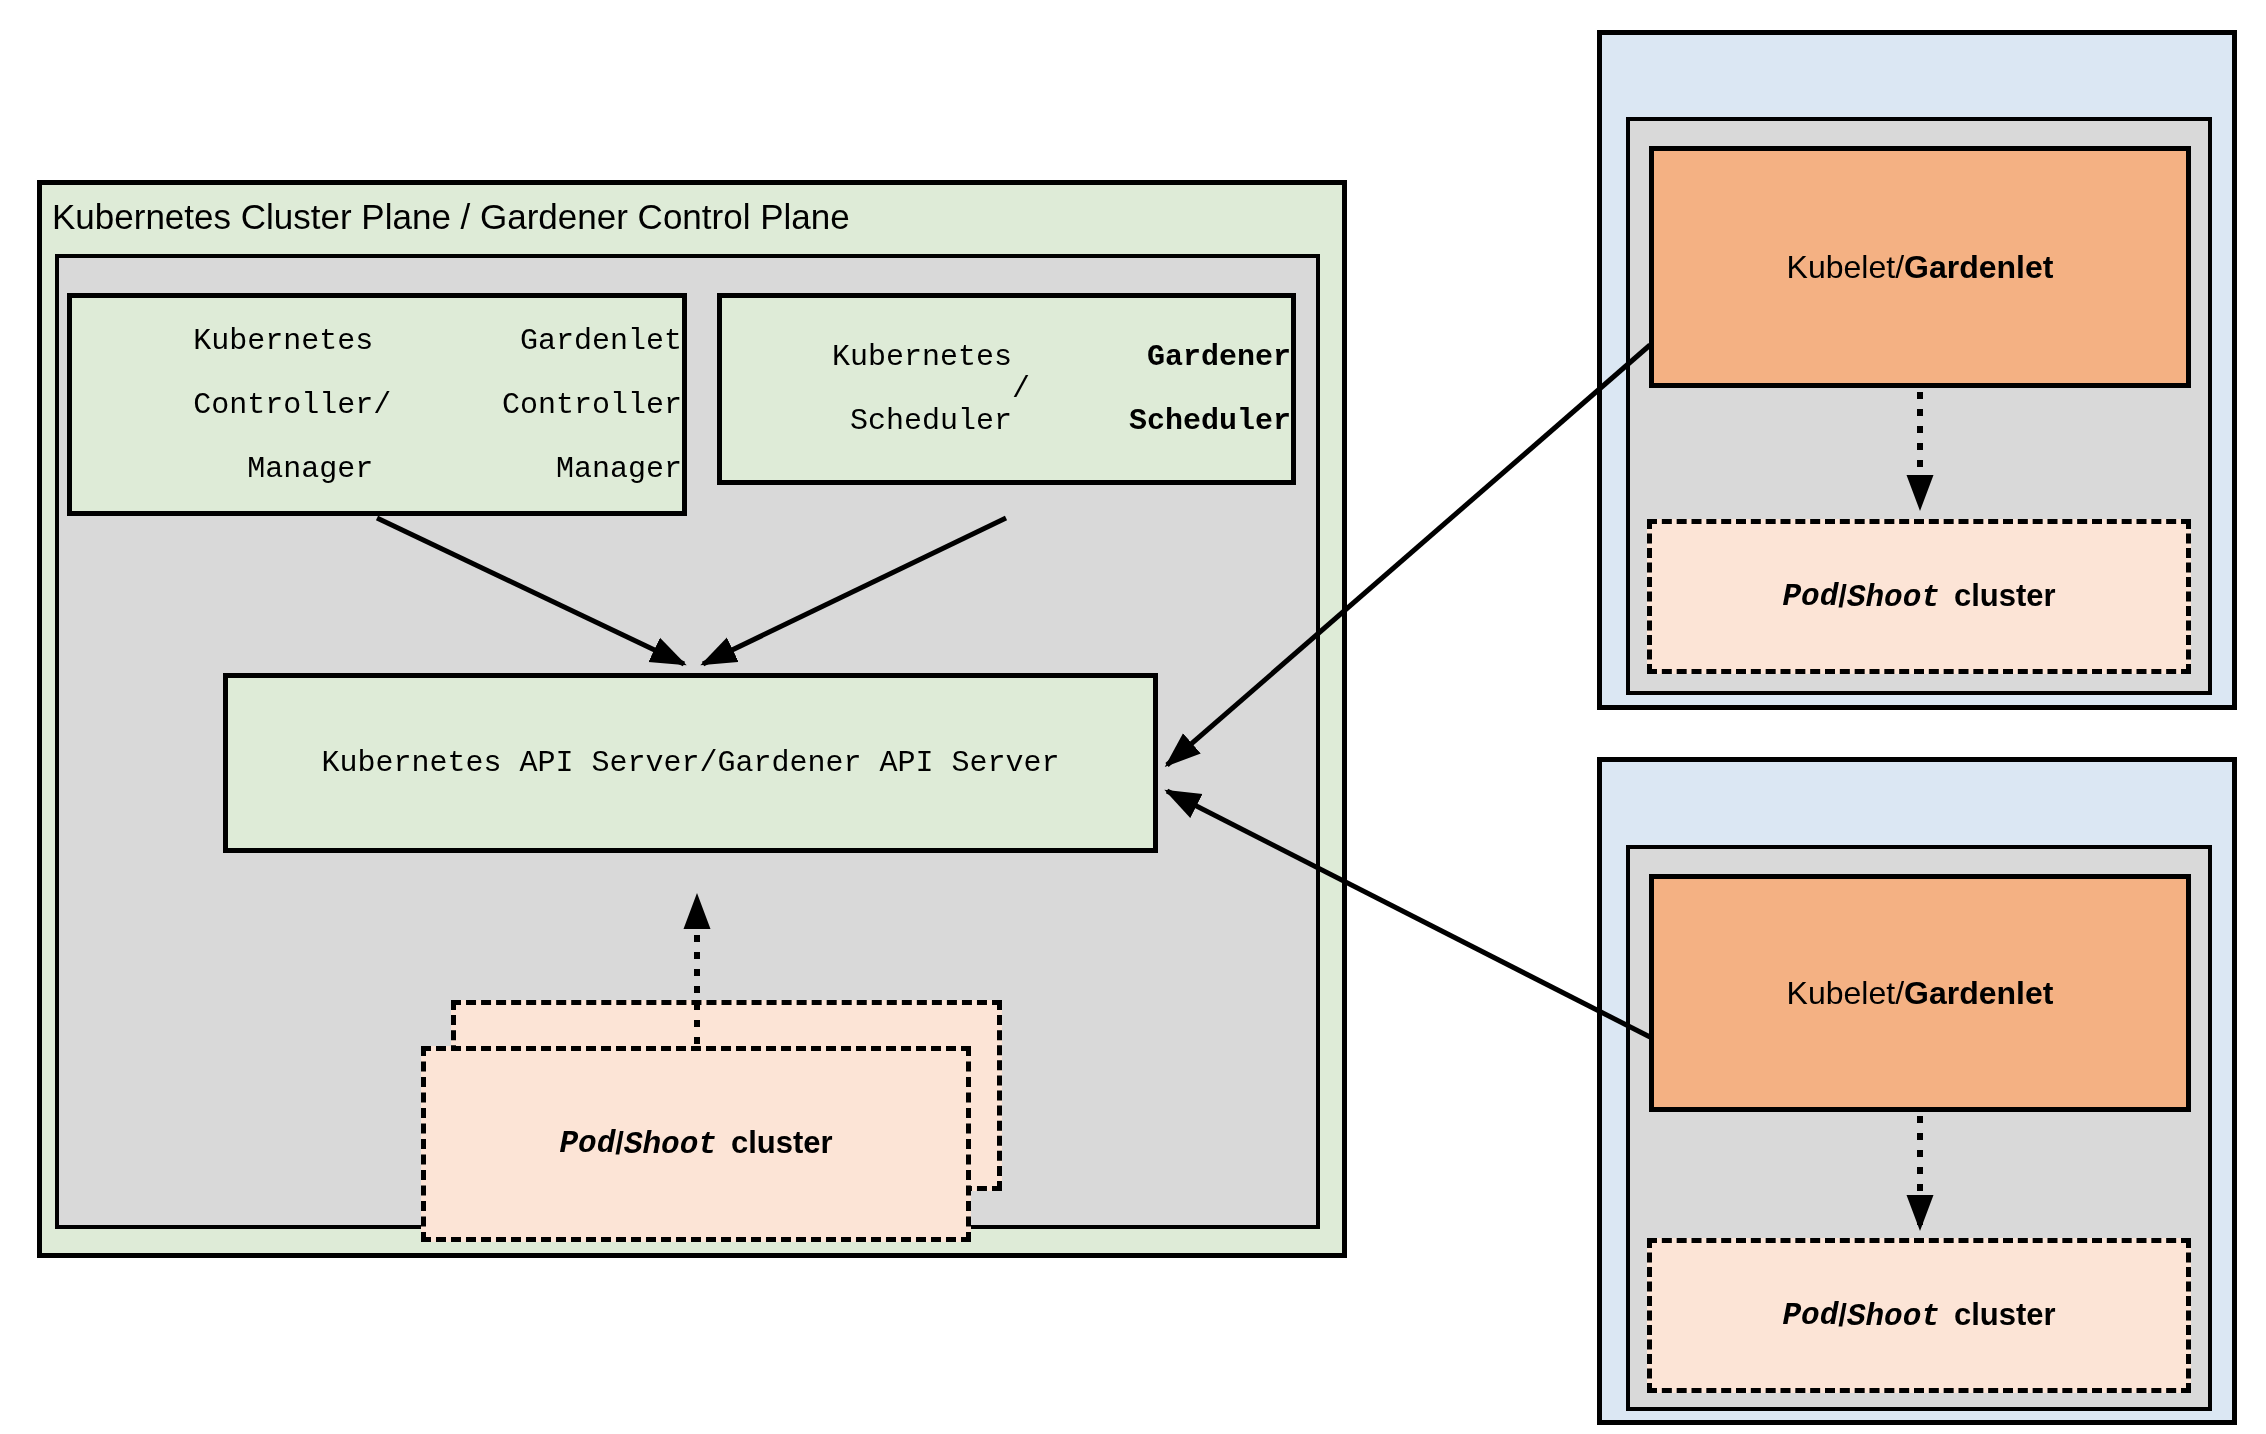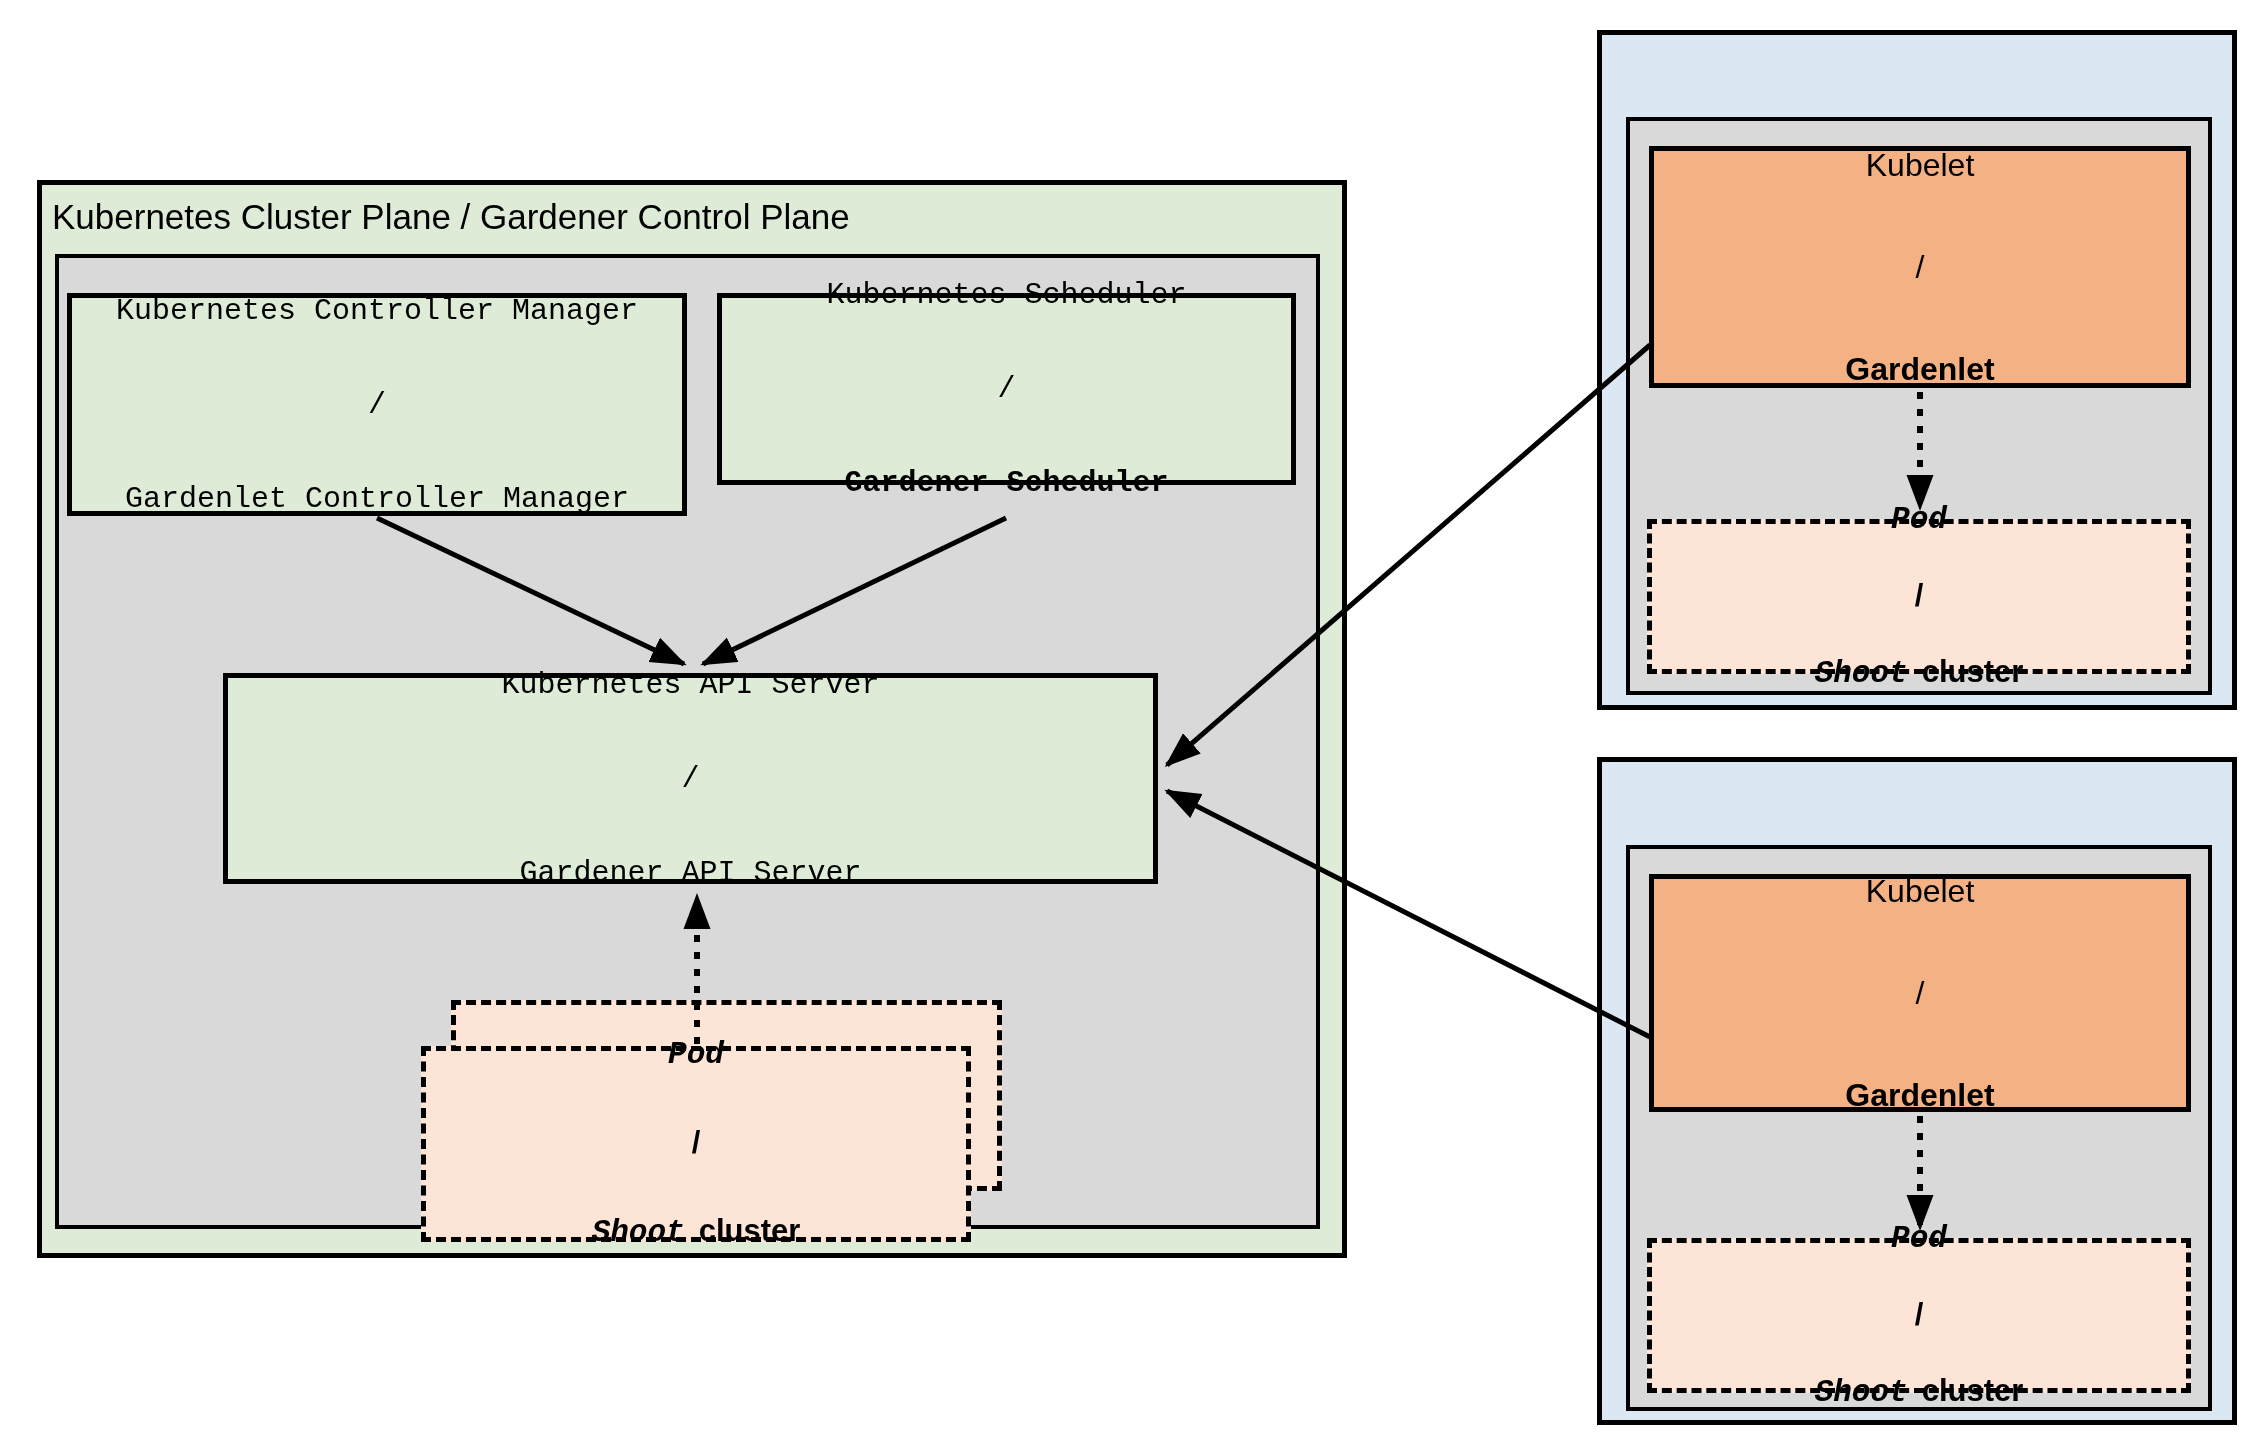--- a/index.html
+++ b/index.html
@@ -7,22 +7,22 @@
     position:relative;width:2266px;height:1434px;background:#fff;overflow:hidden;
     font-family:"Liberation Sans", sans-serif;color:#000;
   }
   .box{position:absolute;box-sizing:border-box;border:5px solid #000;}
   .green{background:var(--c-green,#deebd7);font-family:Liberation Mono, monospace;}
   .gray{background:var(--c-gray,#d9d9d9);border-width:4px;}
   .blue{background:var(--c-blue,#dbe7f3);}
   .orange{background:var(--c-orange,#f4b183);}
   .peach{background:var(--c-peach,#fce4d6);}
   .dashed{border:5px dashed #000;}
-  .lbl{display:flex;flex-direction:column;align-items:center;justify-content:center;
-       text-align:right;font-size:30px;line-height:64px;gap:30px;}
+  .lbl{display:flex;align-items:center;justify-content:center;
+       text-align:right;font-size:30px;line-height:64px;}
   .kubelet-lbl{font-size:32px;line-height:72px;}
   .pod-lbl-cp{font-size:31px;line-height:58px;}
   .pod-lbl-w{font-size:31px;line-height:46px;}
   .bold{font-weight:700;}
   .mono{font-family:"Liberation Mono", monospace;font-weight:700;font-style:italic;}
   .sans-strong{font-weight:700;margin-left:14px;}
   .pod-sep{font-weight:700;}
   .cp-title{position:absolute;left:52px;top:194px;font-size:35px;line-height:46px;font-weight:400;}
   .node-title{position:absolute;font-size:36px;line-height:46px;text-align:center;}
   svg.overlay{position:absolute;left:0;top:0;pointer-events:none;}
@@ -42,21 +42,21 @@
     <div>/</div>
     <div>Gardenlet Controller Manager</div>
   </div>
 
   <div class="box green lbl" style="left:717px;top:293px;width:579px;height:192px">
     <div>Kubernetes Scheduler</div>
     <div>/</div>
     <div class="bold">Gardener Scheduler</div>
   </div>
 
-  <div class="box green lbl" style="left:223px;top:673px;width:935px;height:211px">
+  <div class="box green lbl" style="left:223px;top:673px;width:935px;height:180px">
     <div>Kubernetes API Server</div>
     <div>/</div>
     <div>Gardener API Server</div>
   </div>
 
   <div class="box peach dashed" style="left:451px;top:1000px;width:551px;height:191px"></div>
   <div class="box peach dashed lbl pod-lbl-cp" style="left:421px;top:1046px;width:550px;height:196px">
     <div class="mono">Pod</div>
     <div class="pod-sep">/</div>
     <div>

